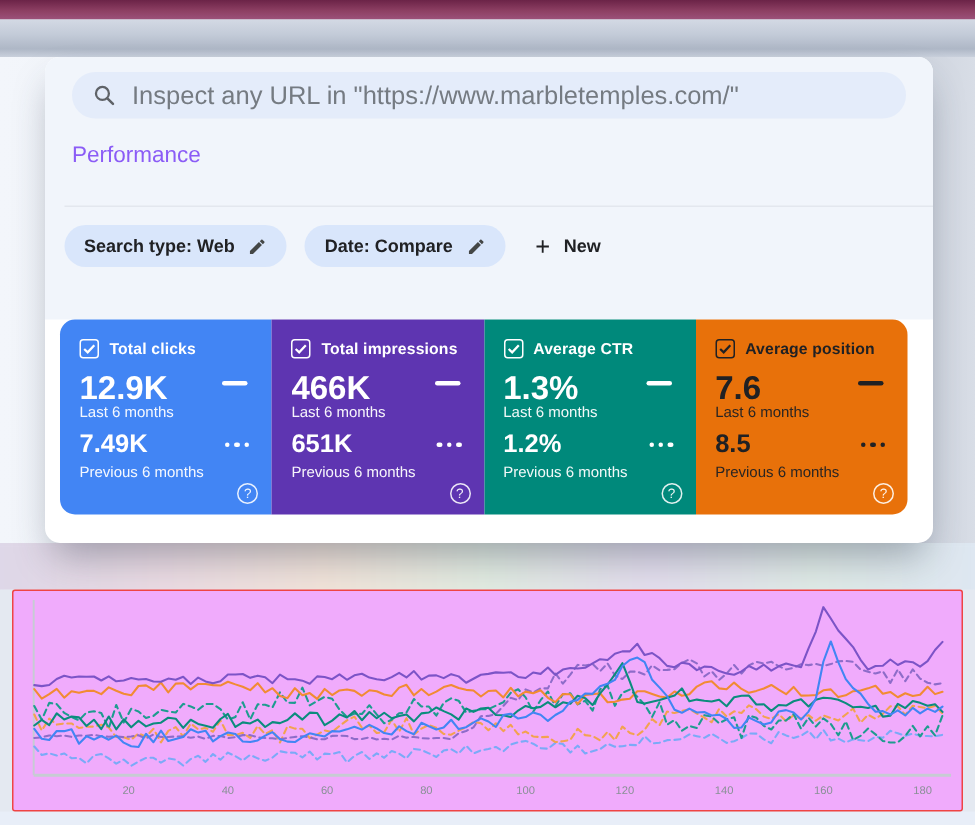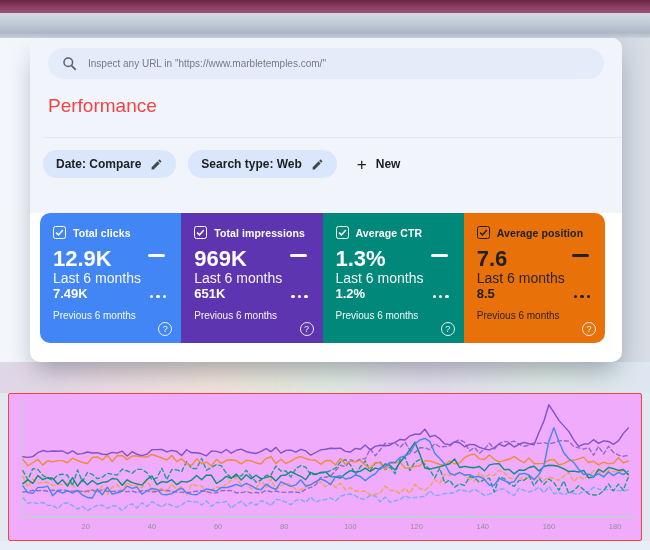--- a/index.html
+++ b/index.html
@@ -22,46 +22,46 @@
   
   .main-card { position:absolute; left:30px; top:38px; width:592px; height:324px;
     background:#ffffff; border-radius:10px; box-shadow:0 14px 26px -6px rgba(45,55,75,.40); }
   .card-top-tint { position:absolute; left:0; top:0; right:0; height:175px;
     background:#f1f5fb; border-radius:10px 10px 0 0; }
 
   .search-pill { position:absolute; left:18px; top:10px; width:556px; height:31px;
     background:#e4ecfa; border-radius:16px; display:flex; align-items:center; padding:0 14px; gap:11px; }
   .search-pill svg { flex:0 0 auto; }
   .search-pill input { flex:1; border:none; outline:none; background:transparent;
-    font-family:"Liberation Sans",sans-serif; font-size:10px; color:#3c4043; }
+    font-family:"Liberation Sans",sans-serif; font-size:17px; color:#3c4043; }
   .search-pill input::placeholder { color:#757b82; opacity:1; }
 
-  .page-title { position:absolute; left:18px; top:57px; font-size:19px; color:#ef4444; }
+  .page-title { position:absolute; left:18px; top:57px; font-size:15px; color:#8b5cf6; }
   .divider { position:absolute; left:13px; right:0; top:99px; height:1px; background:#e3e7ee; }
 
   .chips-row { position:absolute; left:13px; top:112px; display:flex; align-items:center; gap:12px; }
   .chip { display:flex; align-items:center; gap:9px; height:28px; padding:0 13px;
     background:#d9e6fb; border-radius:14px; font-size:12px; font-weight:bold; color:#202124; cursor:pointer; }
   .chip svg { flex:0 0 auto; }
   .new-btn { display:flex; align-items:center; gap:9px; margin-left:8px; cursor:pointer;
     font-size:12px; font-weight:bold; color:#202124; }
   .new-btn .plus { font-size:17px; font-weight:normal; line-height:1; color:#202124; }
 
   
   .cards-row { position:absolute; left:10px; top:175px; width:565px; height:130px; display:flex; }
   .metric-card { position:relative; width:141.25px; height:130px; color:#fff; cursor:pointer; }
   .metric-card.first { border-radius:10px 0 0 10px; }
   .metric-card.last { border-radius:0 10px 10px 0;text-decoration:underline; }
   .mc-label-row { position:absolute; left:13px; top:13px; display:flex; align-items:center; gap:7px; }
   .mc-checkbox { width:13px; height:13px; border:1.7px solid currentColor; border-radius:2.5px;
     display:flex; align-items:center; justify-content:center; }
   .mc-label { font-size:10.5px; font-weight:bold; letter-spacing:.1px; white-space:nowrap; }
   .mc-value1 { position:absolute; left:13px; top:33px; font-size:22px; font-weight:bold; }
-  .mc-sub1   { position:absolute; left:13px; top:57px; font-size:14px; opacity:.95; }
-  .mc-value2 { position:absolute; left:13px; top:73px; font-size:13px; font-weight:bold; }
+  .mc-sub1   { position:absolute; left:13px; top:57px; font-size:10px; opacity:.95; }
+  .mc-value2 { position:absolute; left:13px; top:73px; font-size:17px; font-weight:bold; }
   .mc-sub2   { position:absolute; left:13px; top:97px; font-size:10px; opacity:.95; }
   .line-solid { position:absolute; right:16px; top:41px; width:17px; height:3px;
     background:currentColor; border-radius:2px; }
   .line-dots { position:absolute; right:15px; top:82px; display:flex; gap:3px; }
   .line-dots i { width:3.4px; height:3.4px; background:currentColor; border-radius:50%; }
   .help-badge { position:absolute; right:9px; bottom:7px; width:14px; height:14px;
     border:1.3px solid rgba(255,255,255,.88); border-radius:50%; color:rgba(255,255,255,.92);
     font-size:9px; line-height:12px; text-align:center; cursor:pointer; }
 
   
@@ -87,31 +87,31 @@
       <line x1="10.2" y1="10.2" x2="14.2" y2="14.2" stroke="#5f6368" stroke-width="1.8" stroke-linecap="round"></line>
     </svg>
     <input type="text" placeholder="Inspect any URL in &quot;https://www.marbletemples.com/&quot;" style="">
   </div>
 
   <div class="page-title">Performance</div>
   <div class="divider"></div>
 
   <div class="chips-row">
     <div class="chip">
+      <span>Search type: Web</span>
+      <svg width="13" height="13" viewBox="0 0 24 24">
+        <path fill="#444746" d="M3 17.25V21h3.75L17.8 9.94l-3.75-3.75L3 17.25zM20.7 7.04c.39-.39.39-1.02 0-1.41l-2.34-2.34c-.39-.39-1.02-.39-1.41 0l-1.83 1.83 3.75 3.75 1.83-1.83z"></path>
+      </svg>
+    </div>
+    <div class="chip">
       <span>Date: Compare</span>
       <svg width="13" height="13" viewBox="0 0 24 24">
         <path fill="#444746" d="M3 17.25V21h3.75L17.8 9.94l-3.75-3.75L3 17.25zM20.7 7.04c.39-.39.39-1.02 0-1.41l-2.34-2.34c-.39-.39-1.02-.39-1.41 0l-1.83 1.83 3.75 3.75 1.83-1.83z"></path>
       </svg>
     </div>
-    <div class="chip">
-      <span>Search type: Web</span>
-      <svg width="13" height="13" viewBox="0 0 24 24">
-        <path fill="#444746" d="M3 17.25V21h3.75L17.8 9.94l-3.75-3.75L3 17.25zM20.7 7.04c.39-.39.39-1.02 0-1.41l-2.34-2.34c-.39-.39-1.02-.39-1.41 0l-1.83 1.83 3.75 3.75 1.83-1.83z"></path>
-      </svg>
-    </div>
     <div class="new-btn">
       <span class="plus">+</span>
       <span>New</span>
     </div>
   </div>
 
   <div class="cards-row">
 
     <div class="metric-card first" style="background: rgb(66, 133, 244); color: rgb(255, 255, 255);">
       <div class="mc-label-row">
@@ -137,21 +137,21 @@
 
     <div class="metric-card" style="background: rgb(94, 53, 177); color: rgb(255, 255, 255);">
       <div class="mc-label-row">
         <span class="mc-checkbox">
           <svg width="9" height="9" viewBox="0 0 12 12">
               <polyline points="1.5,6.2 4.6,9.2 10.5,2.8" fill="none" stroke="currentColor" stroke-width="2"></polyline>
             </svg>
         </span>
         <span class="mc-label">Total impressions</span>
       </div>
-      <div class="mc-value1">969K</div>
+      <div class="mc-value1">466K</div>
       <span class="line-solid"></span>
       <div class="mc-sub1">Last 6 months</div>
       <div class="mc-value2">651K</div>
       <span class="line-dots">
           <i></i>
           <i></i>
           <i></i>
         </span>
       <div class="mc-sub2">Previous 6 months</div>
       <div class="help-badge">?</div>

